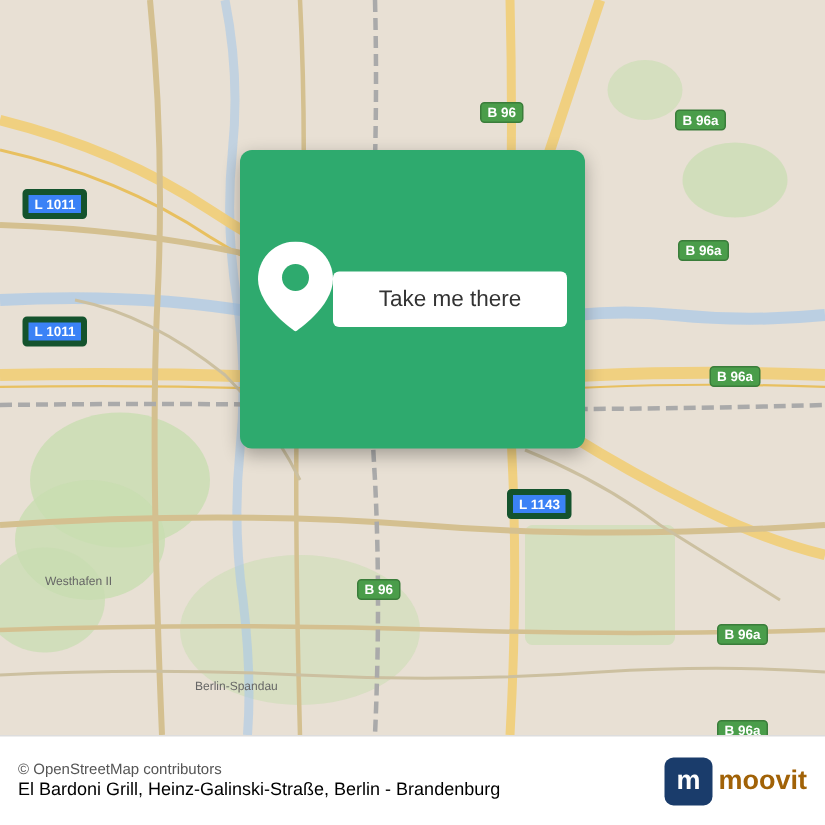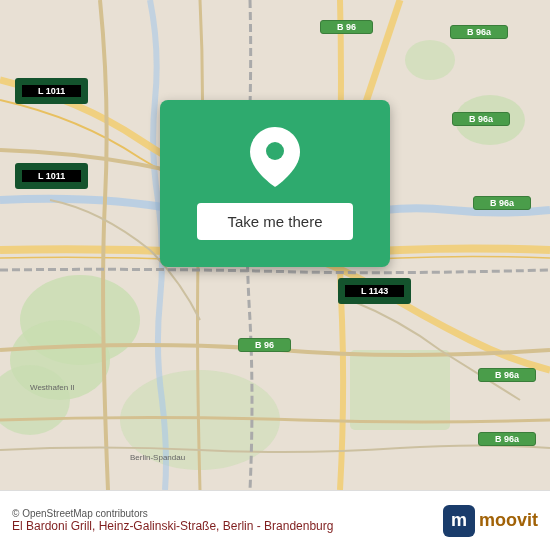--- a/index.html
+++ b/index.html
@@ -31,25 +31,25 @@
       width: 100%;
       height: 100%;
     }
 
     
     .location-card {
       position: absolute;
       top: 100px;
       left: 160px;
       width: 230px;
-      height: 167px;
+      height: 199px;
       background-color: #2eaa6e;
       border-radius: 8px;
       display: flex;
-      flex-direction: column;
+      flex-direction: row;
       align-items: center;
       justify-content: center;
       box-shadow: 0 4px 12px rgba(0,0,0,0.3);
     }
 
     .pin-icon {
       margin-bottom: 12px;
     }
 
     .pin-icon svg {
@@ -76,21 +76,21 @@
       background: white;
       border-top: 1px solid #ddd;
       display: flex;
       align-items: center;
       padding: 0 12px;
       justify-content: space-between;
     }
 
     .bottom-text {
       font-size: 12px;
-      color: #7f1d1d;
+      color: #000000;
     }
 
     .moovit-logo {
       display: flex;
       align-items: center;
       gap: 4px;
     }
 
     .moovit-icon {
       width: 32px;
@@ -115,35 +115,36 @@
     }
 
     
     .road-badge {
       position: absolute;
       background: white;
       border: 1px solid #aaa;
       border-radius: 3px;
       font-size: 9px;
       font-weight: bold;
-      padding: 1px 16px;
+      padding: 1px 4px;
       color: #333;
+      margin-top: 48px;
     }
 
     
     .road-badge-green {
       background: #4a9d4a;
       border: 1px solid #3a7d3a;
       color: white;
     }
 
     
     .road-badge-blue {
-      background: #000000;
-      border: 7px solid #14532d;
+      background: #3b82f6;
+      border: 4px solid #14532d;
       color: white;
     }
 
     .osm-credit {
       font-size: 10px;
       color: #555;
     }
   </style>
 </head>
 <body>

